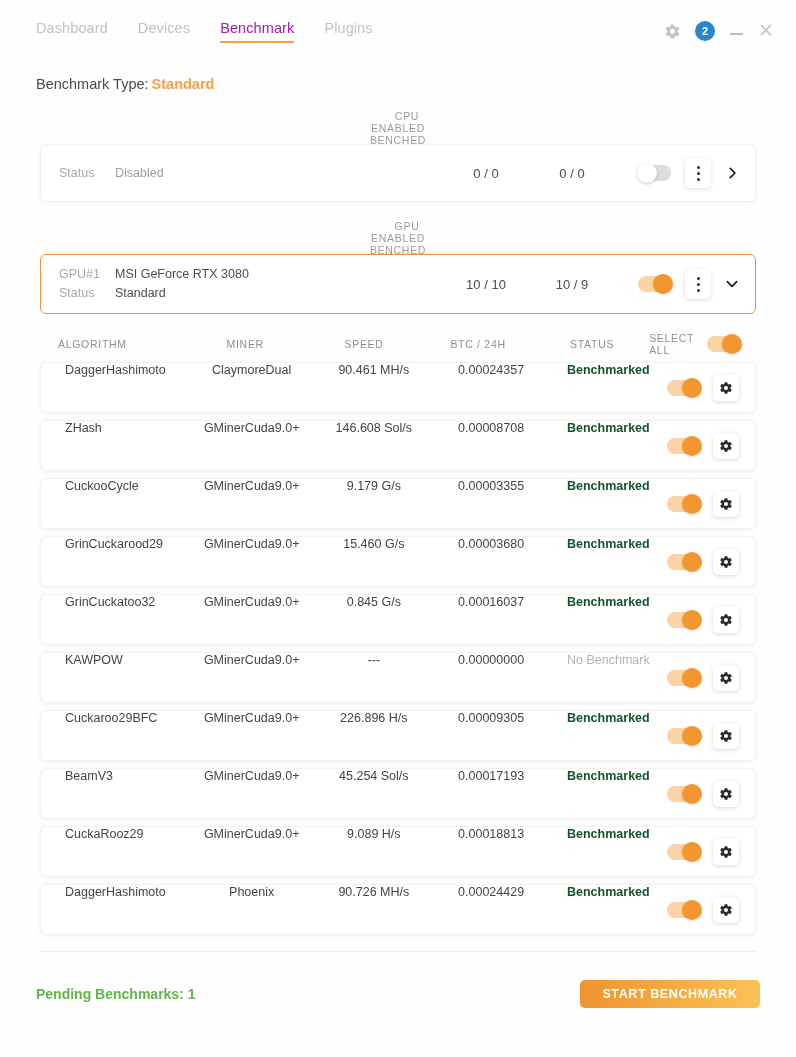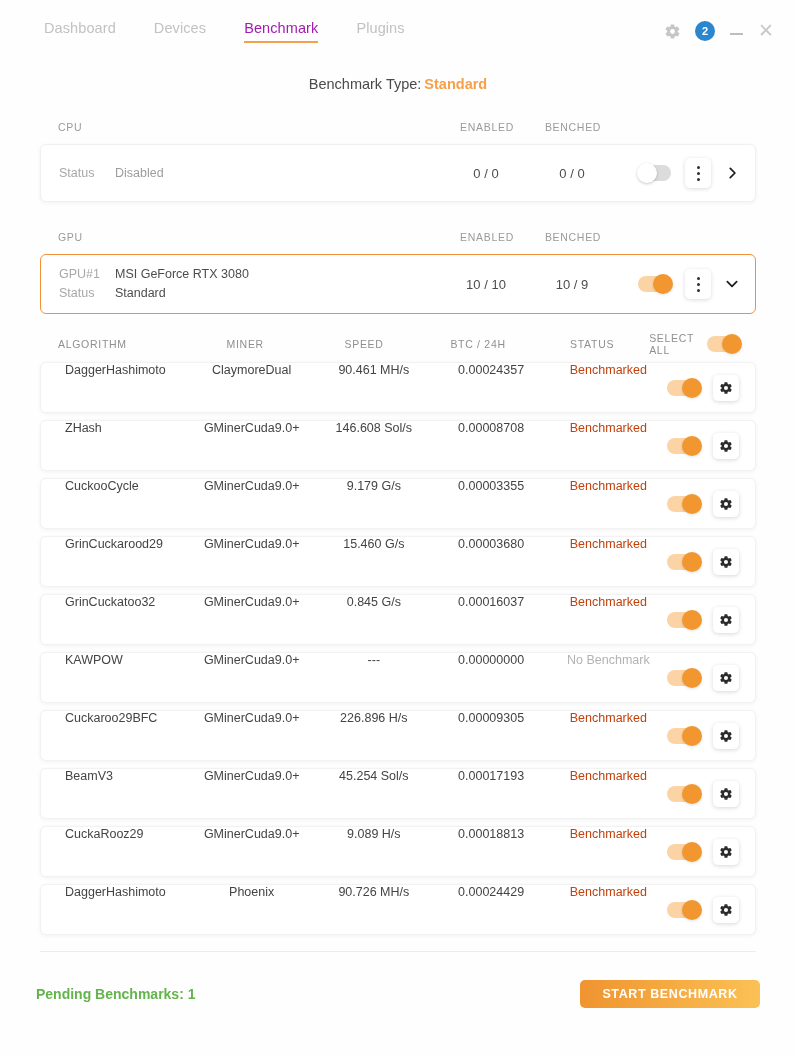--- a/index.html
+++ b/index.html
@@ -37,21 +37,20 @@
   }
 
   .tab {
     position: relative;
     font-size: 14.5px;
     color: #c2c2c2;
     letter-spacing: .1px;
     padding-bottom: 7px;
     cursor: pointer;
     white-space: nowrap;
-    margin-left: 8px;
   }
   .tab.active { color: #a21caf; }
   .tab.active::after {
     content: "";
     position: absolute;
     left: 0; right: 0; bottom: 0;
     height: 1.5px;
     background: #f5a04a;
   }
 
@@ -93,39 +92,39 @@
     text-align: center;
     cursor: pointer;
     font-weight: 500;
   }
 
   
   .bench-type {
     padding: 14px 36px 0 36px;
     font-size: 14.5px;
     color: #4a4a4a;
-    text-align: center;
   }
   .bench-type .val {
     color: #f5a04a;
     font-weight: bold;
     margin-left: 3px;
   }
 
   
   .section { padding: 0 40px; }
 
   .dev-head {
     display: flex;
     align-items: center;
     height: 34px;
     margin-top: 18px;
     font-size: 10.5px;
     letter-spacing: .7px;
     color: #9a9a9a;
+    flex-direction: column;
   }
   .dev-head .h-name { flex: 1; padding-left: 18px; }
   .dev-head .h-enabled { width: 86px; text-align: center; }
   .dev-head .h-benched { width: 86px; text-align: center; }
   .dev-head .h-spacer { width: 140px; }
 
   .dev-card {
     display: flex;
     align-items: center;
     background: #ffffff;
@@ -230,21 +229,21 @@
     height: 51px;
     background: #ffffff;
     border: 1px solid #f2f2f2;
     border-radius: 6px;
     box-shadow: 0 1px 4px rgba(0,0,0,.05);
     margin-bottom: 7px;
     font-size: 12.5px;
     color: #444444;
   }
   .algo-row .c-algo { padding-left: 24px; text-align: left; }
-  .status-ok { color: #c2410c; }
+  .status-ok { color: #14532d; font-weight: bold; }
   .status-none { color: #b3b3b3; }
 
   .gear-btn {
     width: 26px; height: 26px;
     background: #ffffff;
     border-radius: 5px;
     box-shadow: 0 1px 4px rgba(0,0,0,.16);
     display: flex;
     align-items: center;
     justify-content: center;

